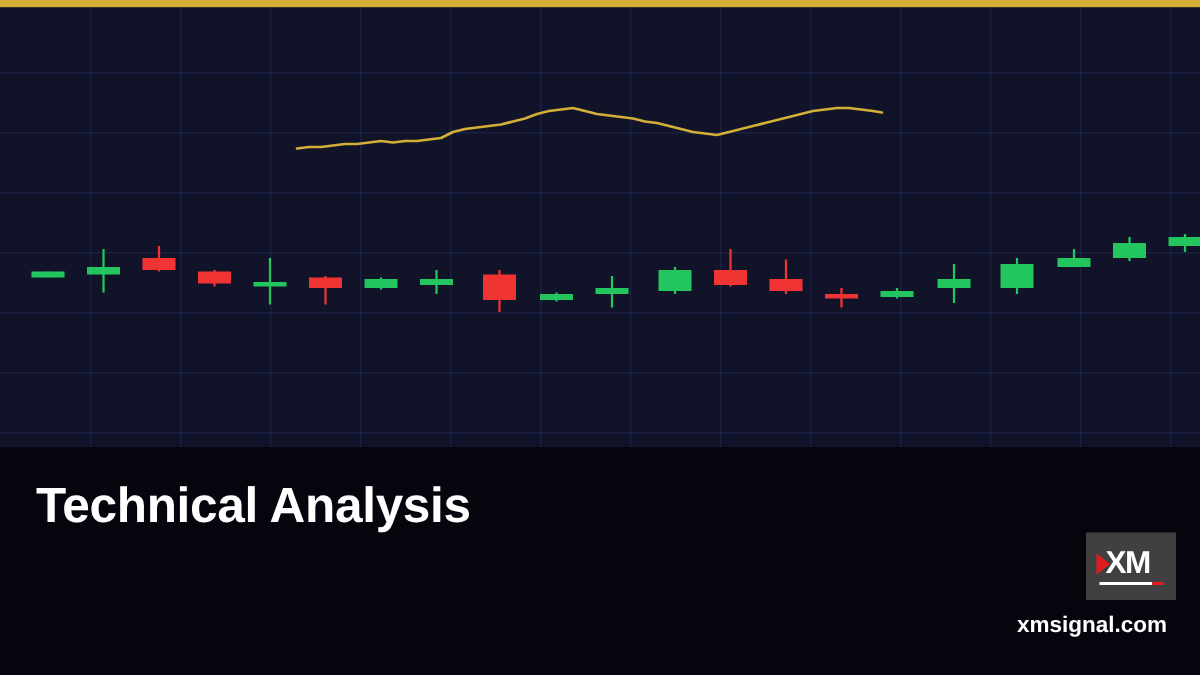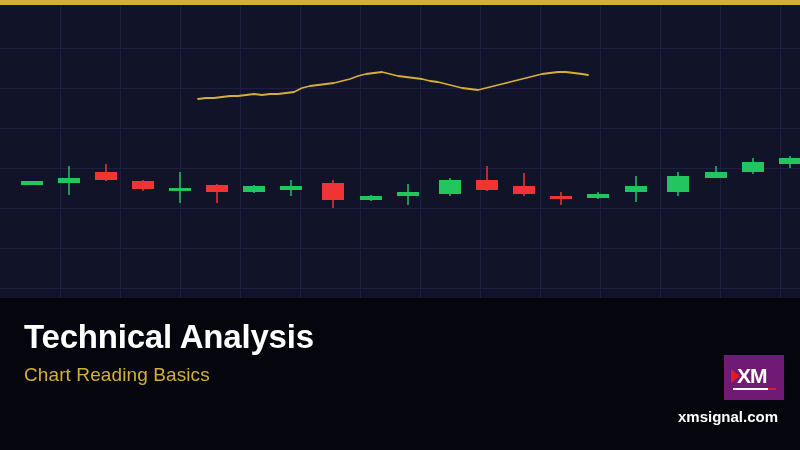--- a/index.html
+++ b/index.html
@@ -62,21 +62,21 @@
   .website {
     position:absolute; right:22px; top:110px;
     font-size:15px; font-weight:bold;
     color:#ffffff; white-space:nowrap;
   }
 
   
   .logo-box {
     position:absolute; left:724px; top:57px;
     width:60px; height:45px;
-    background:#701a75;
+    background:#404040;
     overflow:hidden;
   }
   .logo-inner {
     position:absolute; left:0; top:0;
     width:60px; height:45px;
   }
   .logo-tri {
     position:absolute; left:7px; top:14px;
     width:0; height:0;
     border-top:7px solid transparent;
@@ -215,21 +215,20 @@
         <g>
           <rect x="789.25" y="151" width="1.5" height="12" fill="#22c55e"></rect>
           <rect x="779" y="153" width="22" height="6" fill="#22c55e"></rect>
         </g>
         <polyline points="198,94 206,93 214,93 222,92 230,91 238,91 246,90 254,89 262,90 270,89 278,89 286,88 294,87 302,83 310,81 318,80 326,79 334,78 342,76 350,74 358,71 366,69 374,68 382,67 390,69 398,71 406,72 414,73 422,74 430,76 438,77 446,79 454,81 462,83 470,84 478,85 486,83 494,81 502,79 510,77 518,75 526,73 534,71 542,69 550,68 558,67 566,67 574,68 582,69 588,70" fill="none" stroke="#d4af37" stroke-width="1.8" stroke-linejoin="round" stroke-linecap="round"></polyline>
       </svg>
   </div>
 
   <div class="footer">
     <div class="title">Technical Analysis</div>
-    <div class="subtitle">Chart Reading Basics</div>
     <div class="website">xmsignal.com</div>
 
     <div class="logo-box">
       <div class="logo-inner">
         <div class="logo-tri"></div>
         <div class="logo-text">XM</div>
         <div class="logo-rule"></div>
         <div class="logo-rule-red"></div>
       </div>
     </div>

